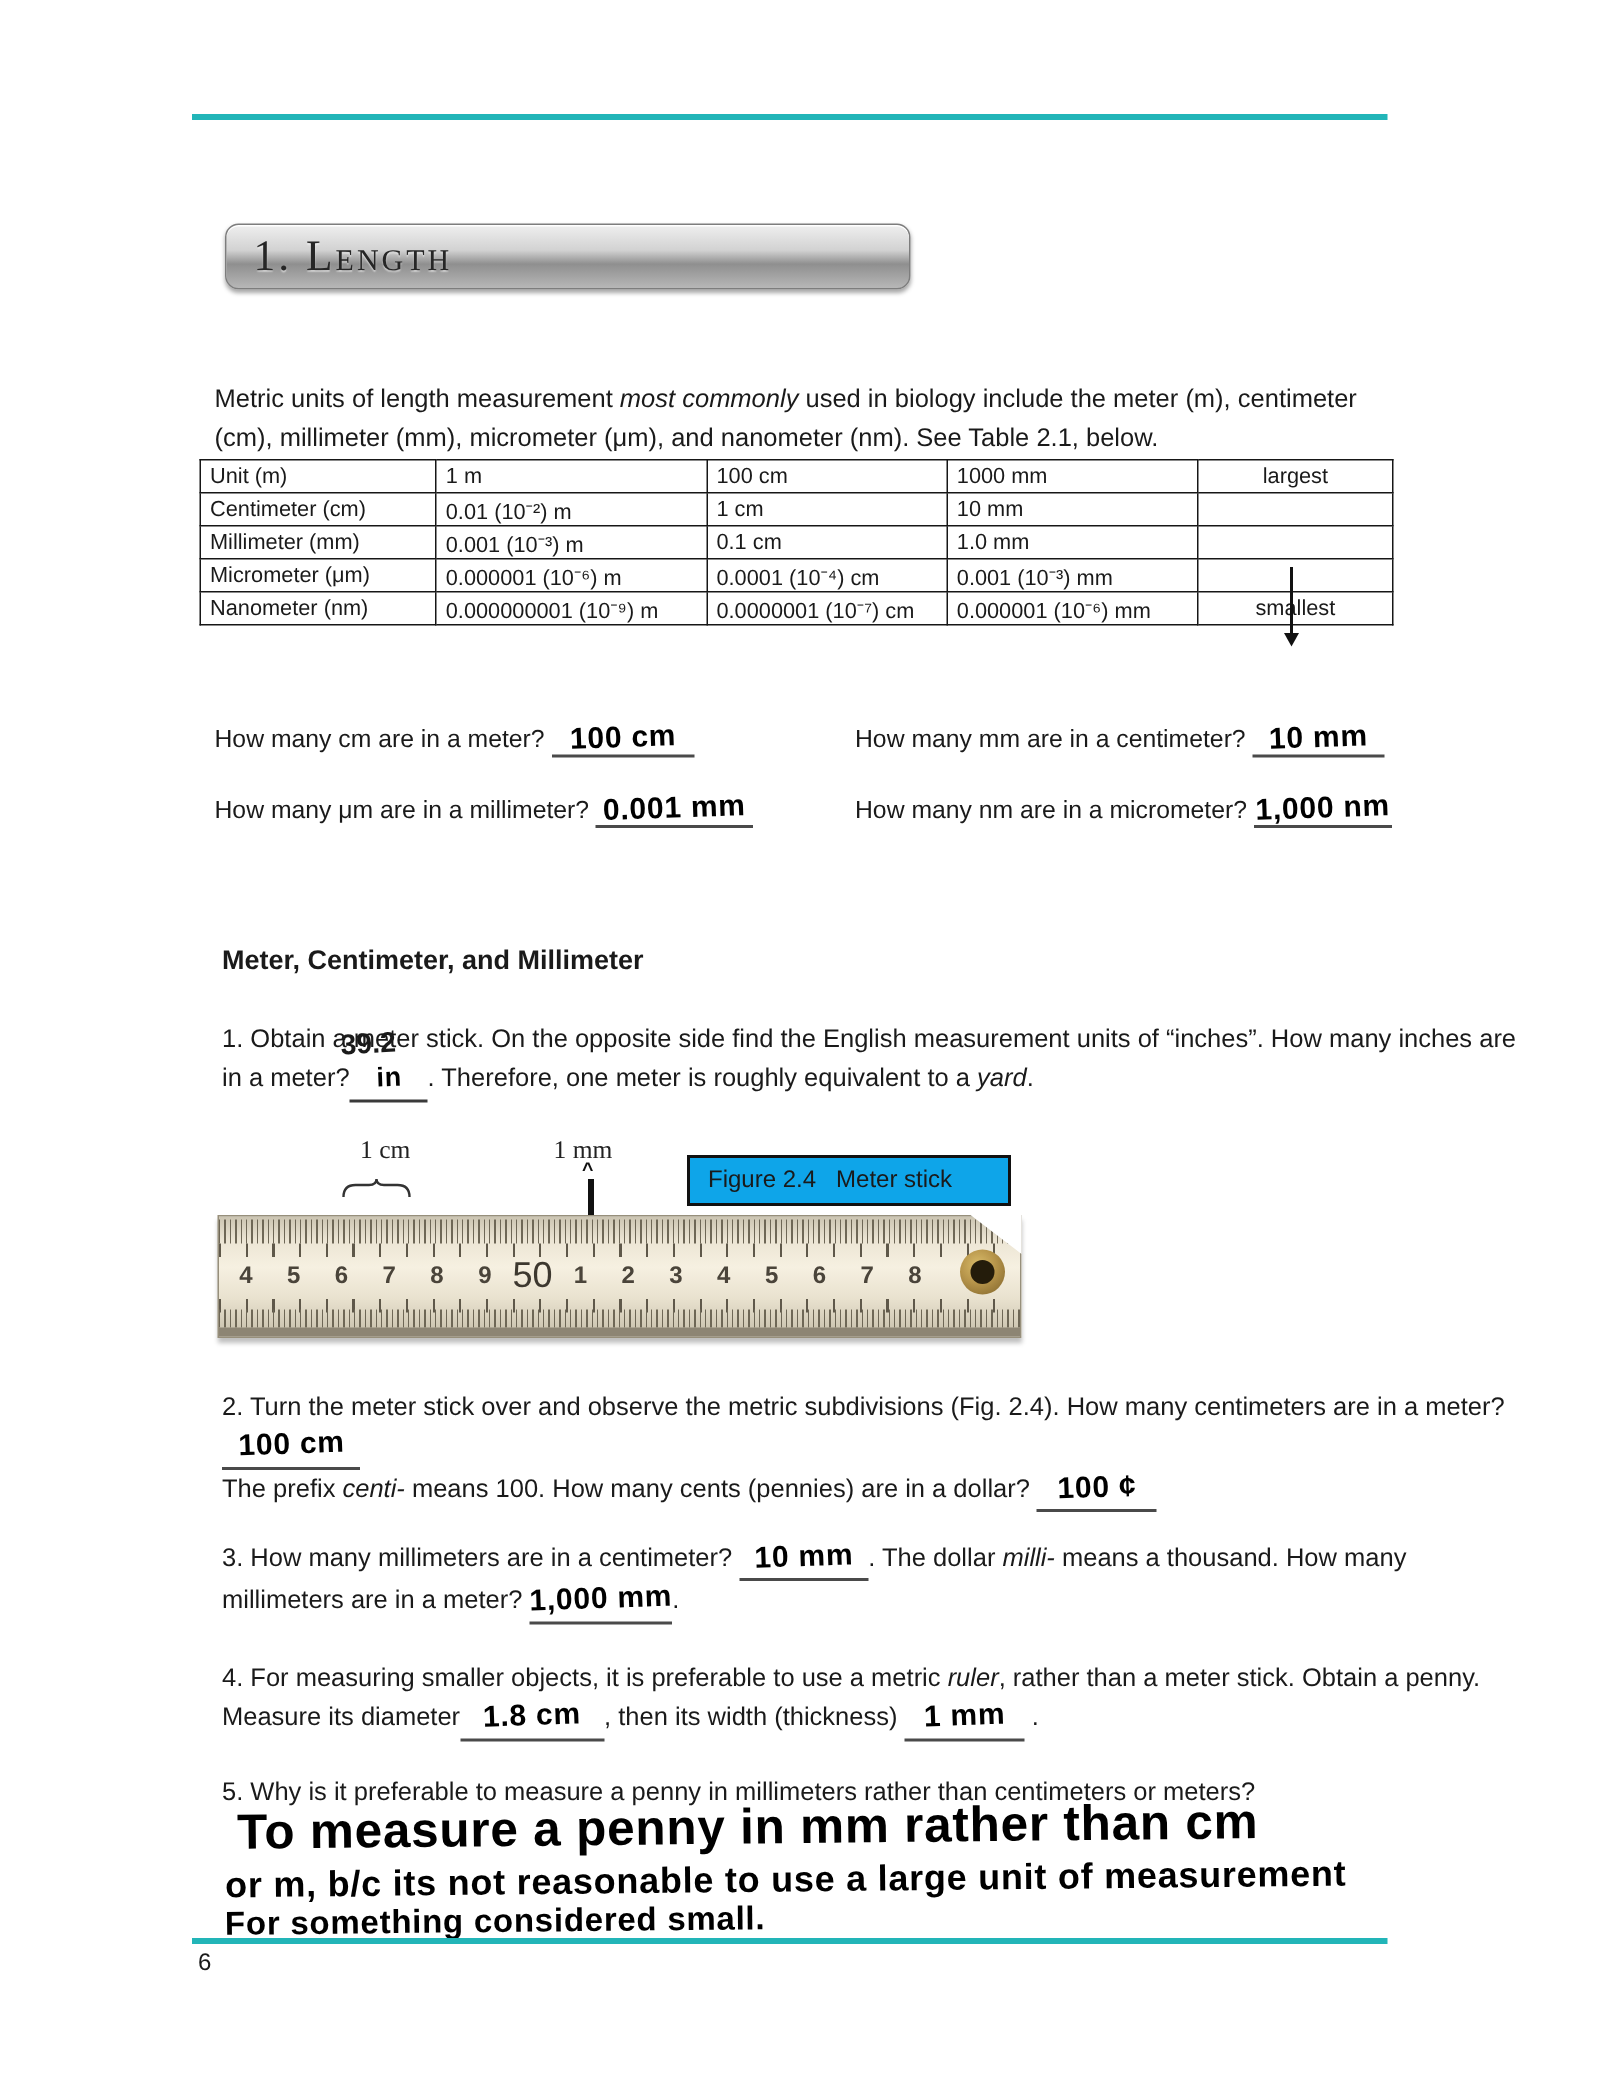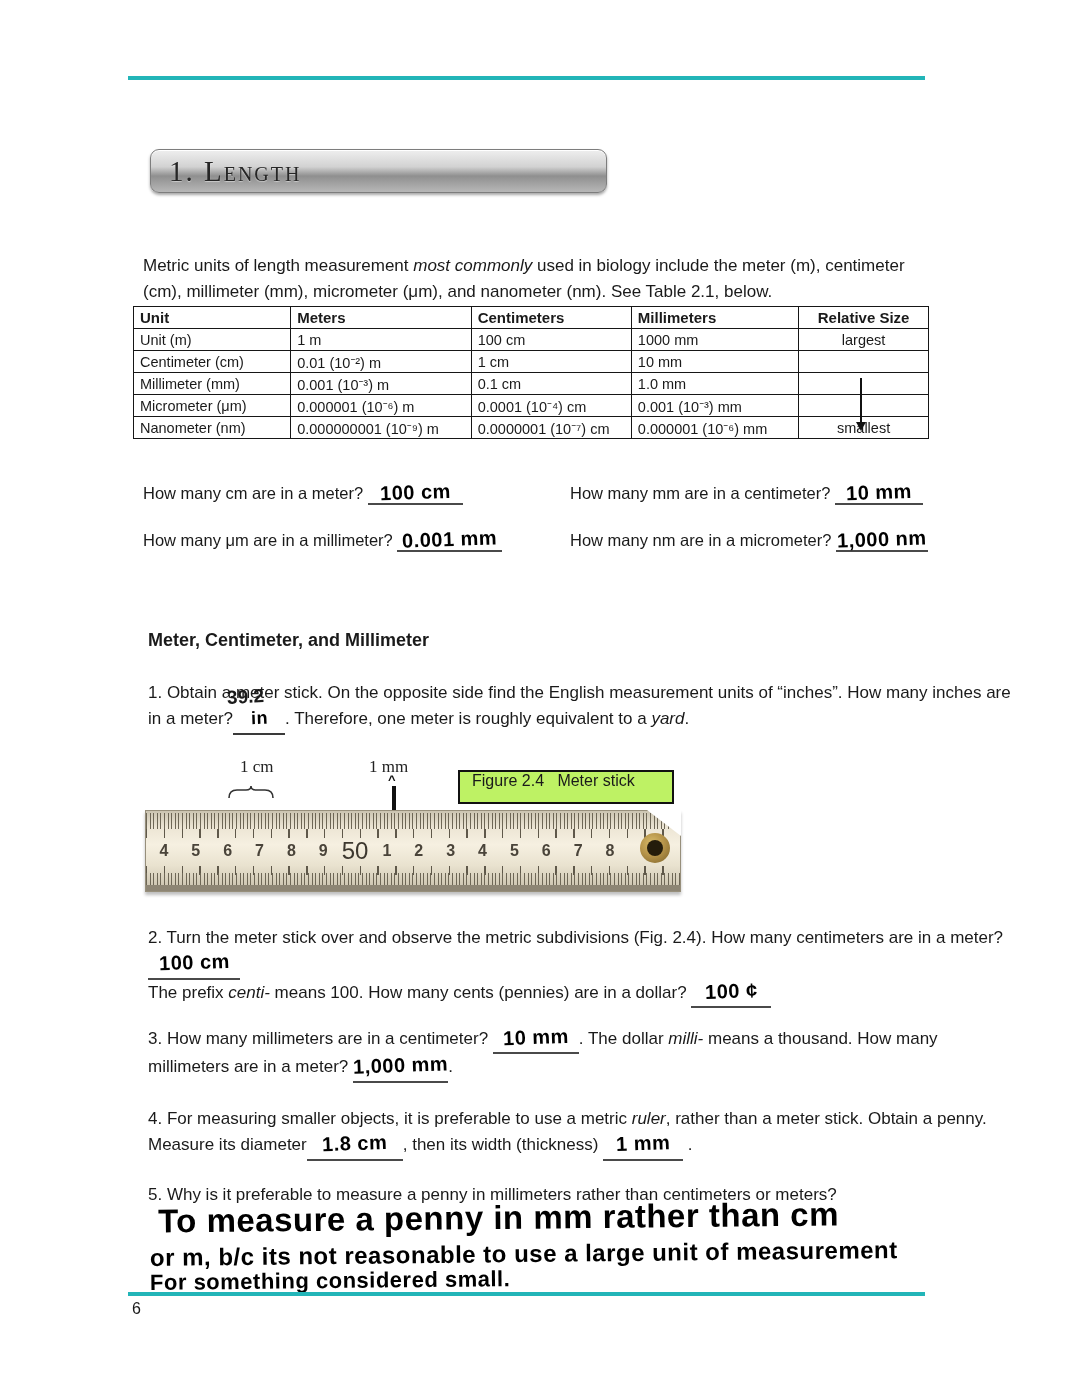--- a/index.html
+++ b/index.html
@@ -62,21 +62,21 @@
 
   
   .figure{position:absolute;left:145px;top:753px;width:534px;height:140px;}
   .lbl{position:absolute;font-family:"Liberation Serif",serif;font-size:17px;color:#222;}
   .lbl-cm{left:95px;top:4px;}
   .lbl-mm{left:224px;top:4px;}
   .brace{position:absolute;left:83px;top:32px;}
   .mm-caret{position:absolute;left:243px;top:19px;font-size:13px;color:#111;font-weight:bold;}
   .mm-bar{position:absolute;left:247px;top:33px;width:4px;height:24px;background:#111;}
   .capbox{position:absolute;left:313px;top:17px;width:212px;height:30px;border:2px solid #111;
-          display:flex;align-items:flex-start;background:#bef264;}
+          display:flex;align-items:center;background:#0ea5e9;}
   .capbox span{font-size:16px;padding-left:12px;white-space:pre;}
   .ruler{position:absolute;left:0;top:57px;width:534px;height:80px;
          background:linear-gradient(180deg,#cbc4b1 0%,#ece5d4 20%,#f6f0e1 42%,#e9e2cf 68%,#c7bfab 100%);
          border:1px solid #978f7b;box-shadow:0 3px 3px rgba(0,0,0,.25);}
   .ticks-top{position:absolute;left:0;top:2px;width:100%;height:16px;
          background:repeating-linear-gradient(90deg,#6e6756 0 1px,transparent 1px 3.6px);}
   .ticks-cm{position:absolute;left:0;top:18px;width:100%;height:9px;
          background:repeating-linear-gradient(90deg,#5f584a 0 1.4px,transparent 1.4px 17.8px);}
   .nums{position:absolute;left:2px;top:25px;width:478px;height:30px;display:flex;}
   .nums span{flex:1;text-align:center;font-size:16px;font-weight:bold;color:#4a443a;
@@ -119,27 +119,20 @@
   <div class="table-wrap">
     <table>
       <colgroup>
           <col class="col-u">
           <col class="col-m">
           <col class="col-c">
           <col class="col-mm">
           <col class="col-r">
         </colgroup>
       <tbody>
-      <tr>
-        <th>Unit</th>
-        <th>Meters</th>
-        <th>Centimeters</th>
-        <th>Millimeters</th>
-        <th class="c-center">Relative Size</th>
-      </tr>
       <tr>
         <td>Unit (m)</td>
         <td>1 m</td>
         <td>100 cm</td>
         <td>1000 mm</td>
         <td class="c-center">largest</td>
       </tr>
       <tr>
         <td>Centimeter (cm)</td>
         <td>0.01  (10⁻²) m</td>

